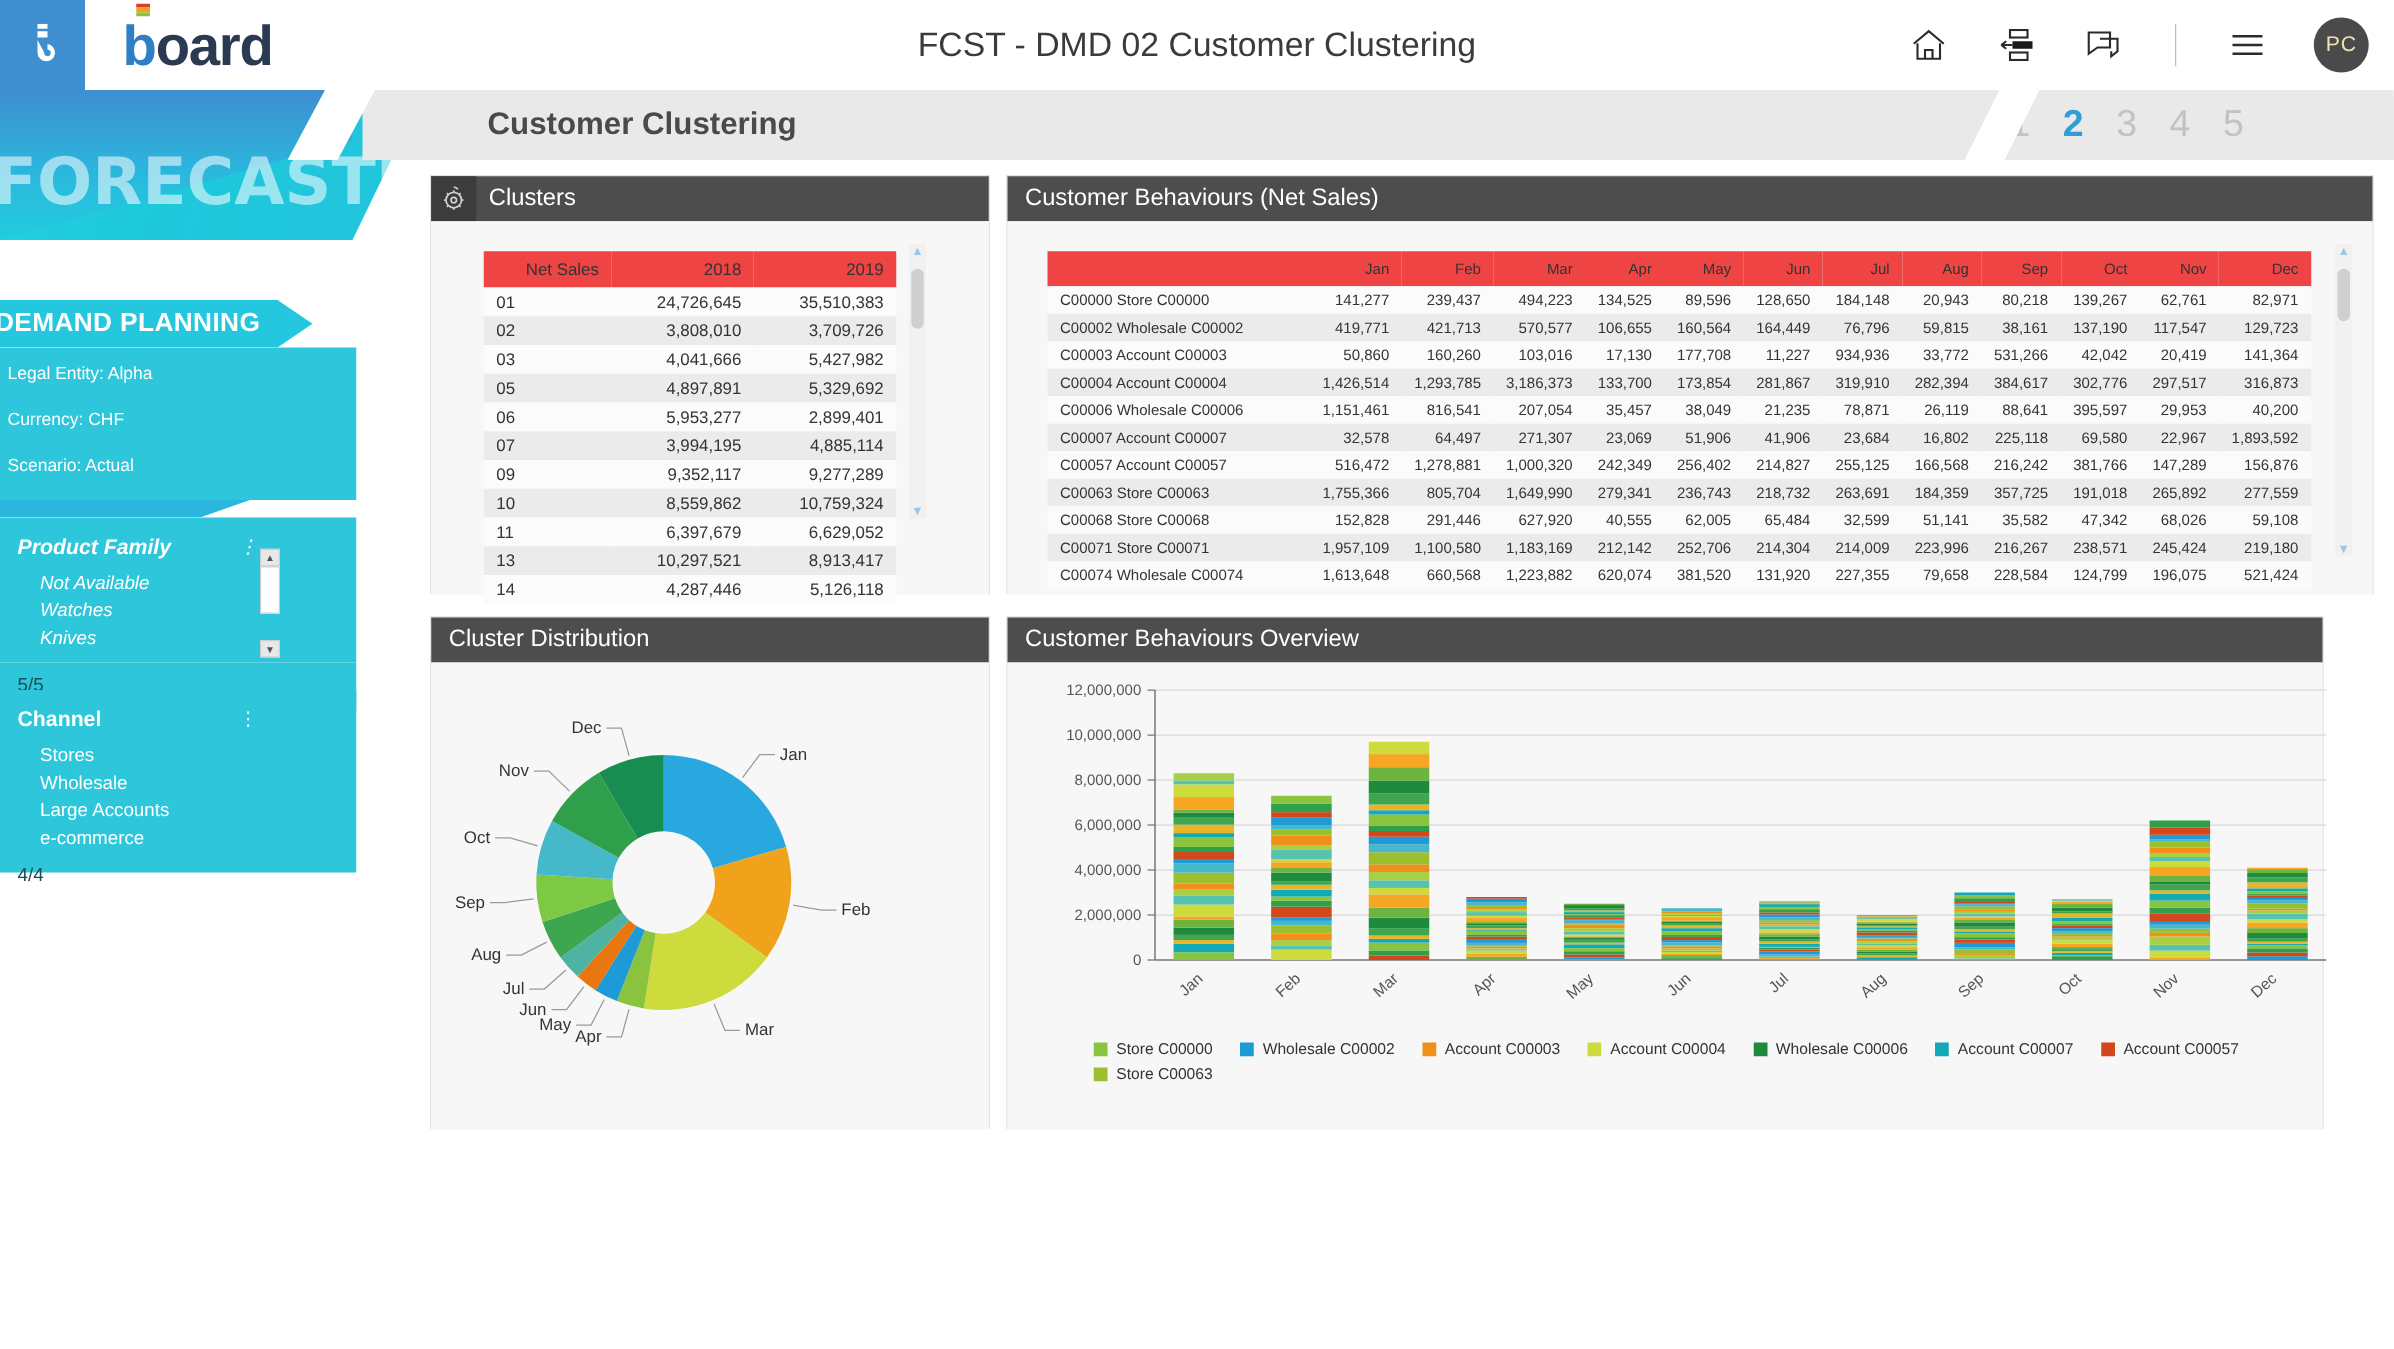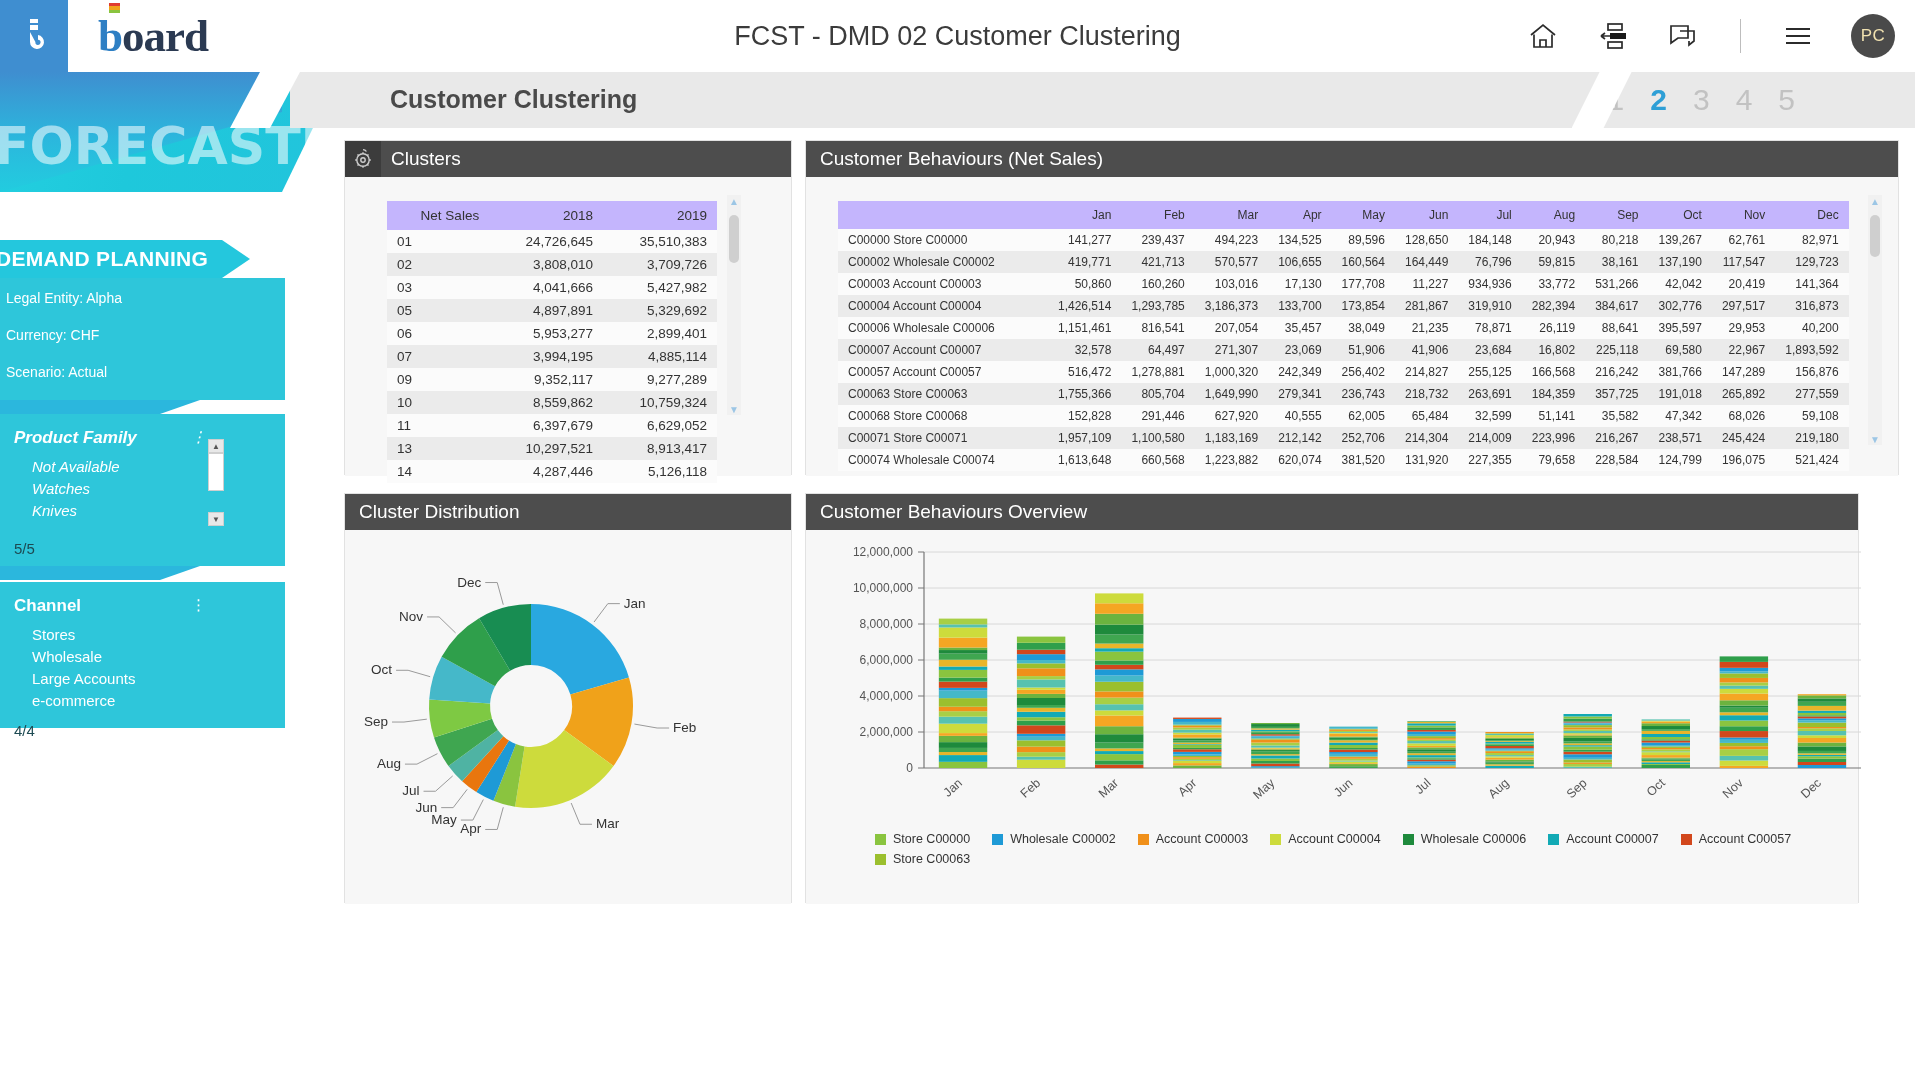--- a/index.html
+++ b/index.html
@@ -18,21 +18,21 @@
   .logo-sq {
     width: 68px; height: 72px; background: #3f8ed0;
     display: flex; align-items: center; justify-content: center;
   }
   .logo-sq svg { display:block; }
   .brand {
     margin-left: 30px; display: flex; align-items: flex-end; position: relative;
   }
   .brand-text {
     font-size: 45px; font-weight: bold; color: #2b3a52; letter-spacing: -1px;
-    line-height: 1; font-family: Liberation Serif, serif;
+    line-height: 1; font-family: Liberation Sans, sans-serif;
   }
   .brand-b { color: #2e7fc4; }
   .brand-dots { position: absolute; left: 11px; top: -11px; display:flex; flex-direction:column; }
   .brand-dots i { display:block; width:11px; height:3.5px; }
   .topbar-title {
     position: absolute; left: 0; right: 0; text-align: center;
     font-size: 27px; color: #3b3b3b; pointer-events: none;
     font-family: "Liberation Sans", sans-serif;
   }
   .topbar-icons {
@@ -145,21 +145,21 @@
     font-size: 19px; padding-left: 14px;
   }
   .panel-hdr .gearbox {
     width: 36px; height: 36px; background: #3c3c3c; margin-left: -14px; margin-right: 10px;
     display:flex; align-items:center; justify-content:center;
   }
 
   
   table.grid { border-collapse: collapse; font-size: 13.5px; color: #333; }
   table.grid th {
-    background: #c4b5fd; color: #333; font-weight: normal; padding: 7px 10px;
+    background: #ef4444; color: #333; font-weight: normal; padding: 7px 10px;
     border: none; text-align: right;
   }
   table.grid th.lbl { text-align: right; }
   table.grid td { padding: 4px 10px; text-align: right; white-space: nowrap; }
   table.grid td.rowlbl { text-align: left; }
   table.grid tr.odd td { background: #fbfbfb; }
   table.grid tr.even td { background: #ebebeb; }
 
   .vscroll {
     position:absolute; width: 14px; background: #f1f1f1;
@@ -258,21 +258,21 @@
   <div class="scroll-thumb" style="top:381px; height:38px;"></div>
   <div class="scroll-arrow" style="top:440px;">▼</div>
   <div class="group" style="top:458px; height:40px;">
     <div class="group-count">5/5</div>
   </div>
 
   <div class="sep-wedge" style="top:494px">
       <div class="blue"></div>
     </div>
 
-  <div class="group" style="top:510px; height:146px;">
+  <div class="group" style="top:480px; height:146px;">
     <div class="group-title">Channel</div>
     <div class="group-dots">⋮</div>
     <div class="group-item">Stores</div>
     <div class="group-item">Wholesale</div>
     <div class="group-item">Large Accounts</div>
     <div class="group-item">e-commerce</div>
     <div class="group-count">4/4</div>
   </div>
 </div>
 

